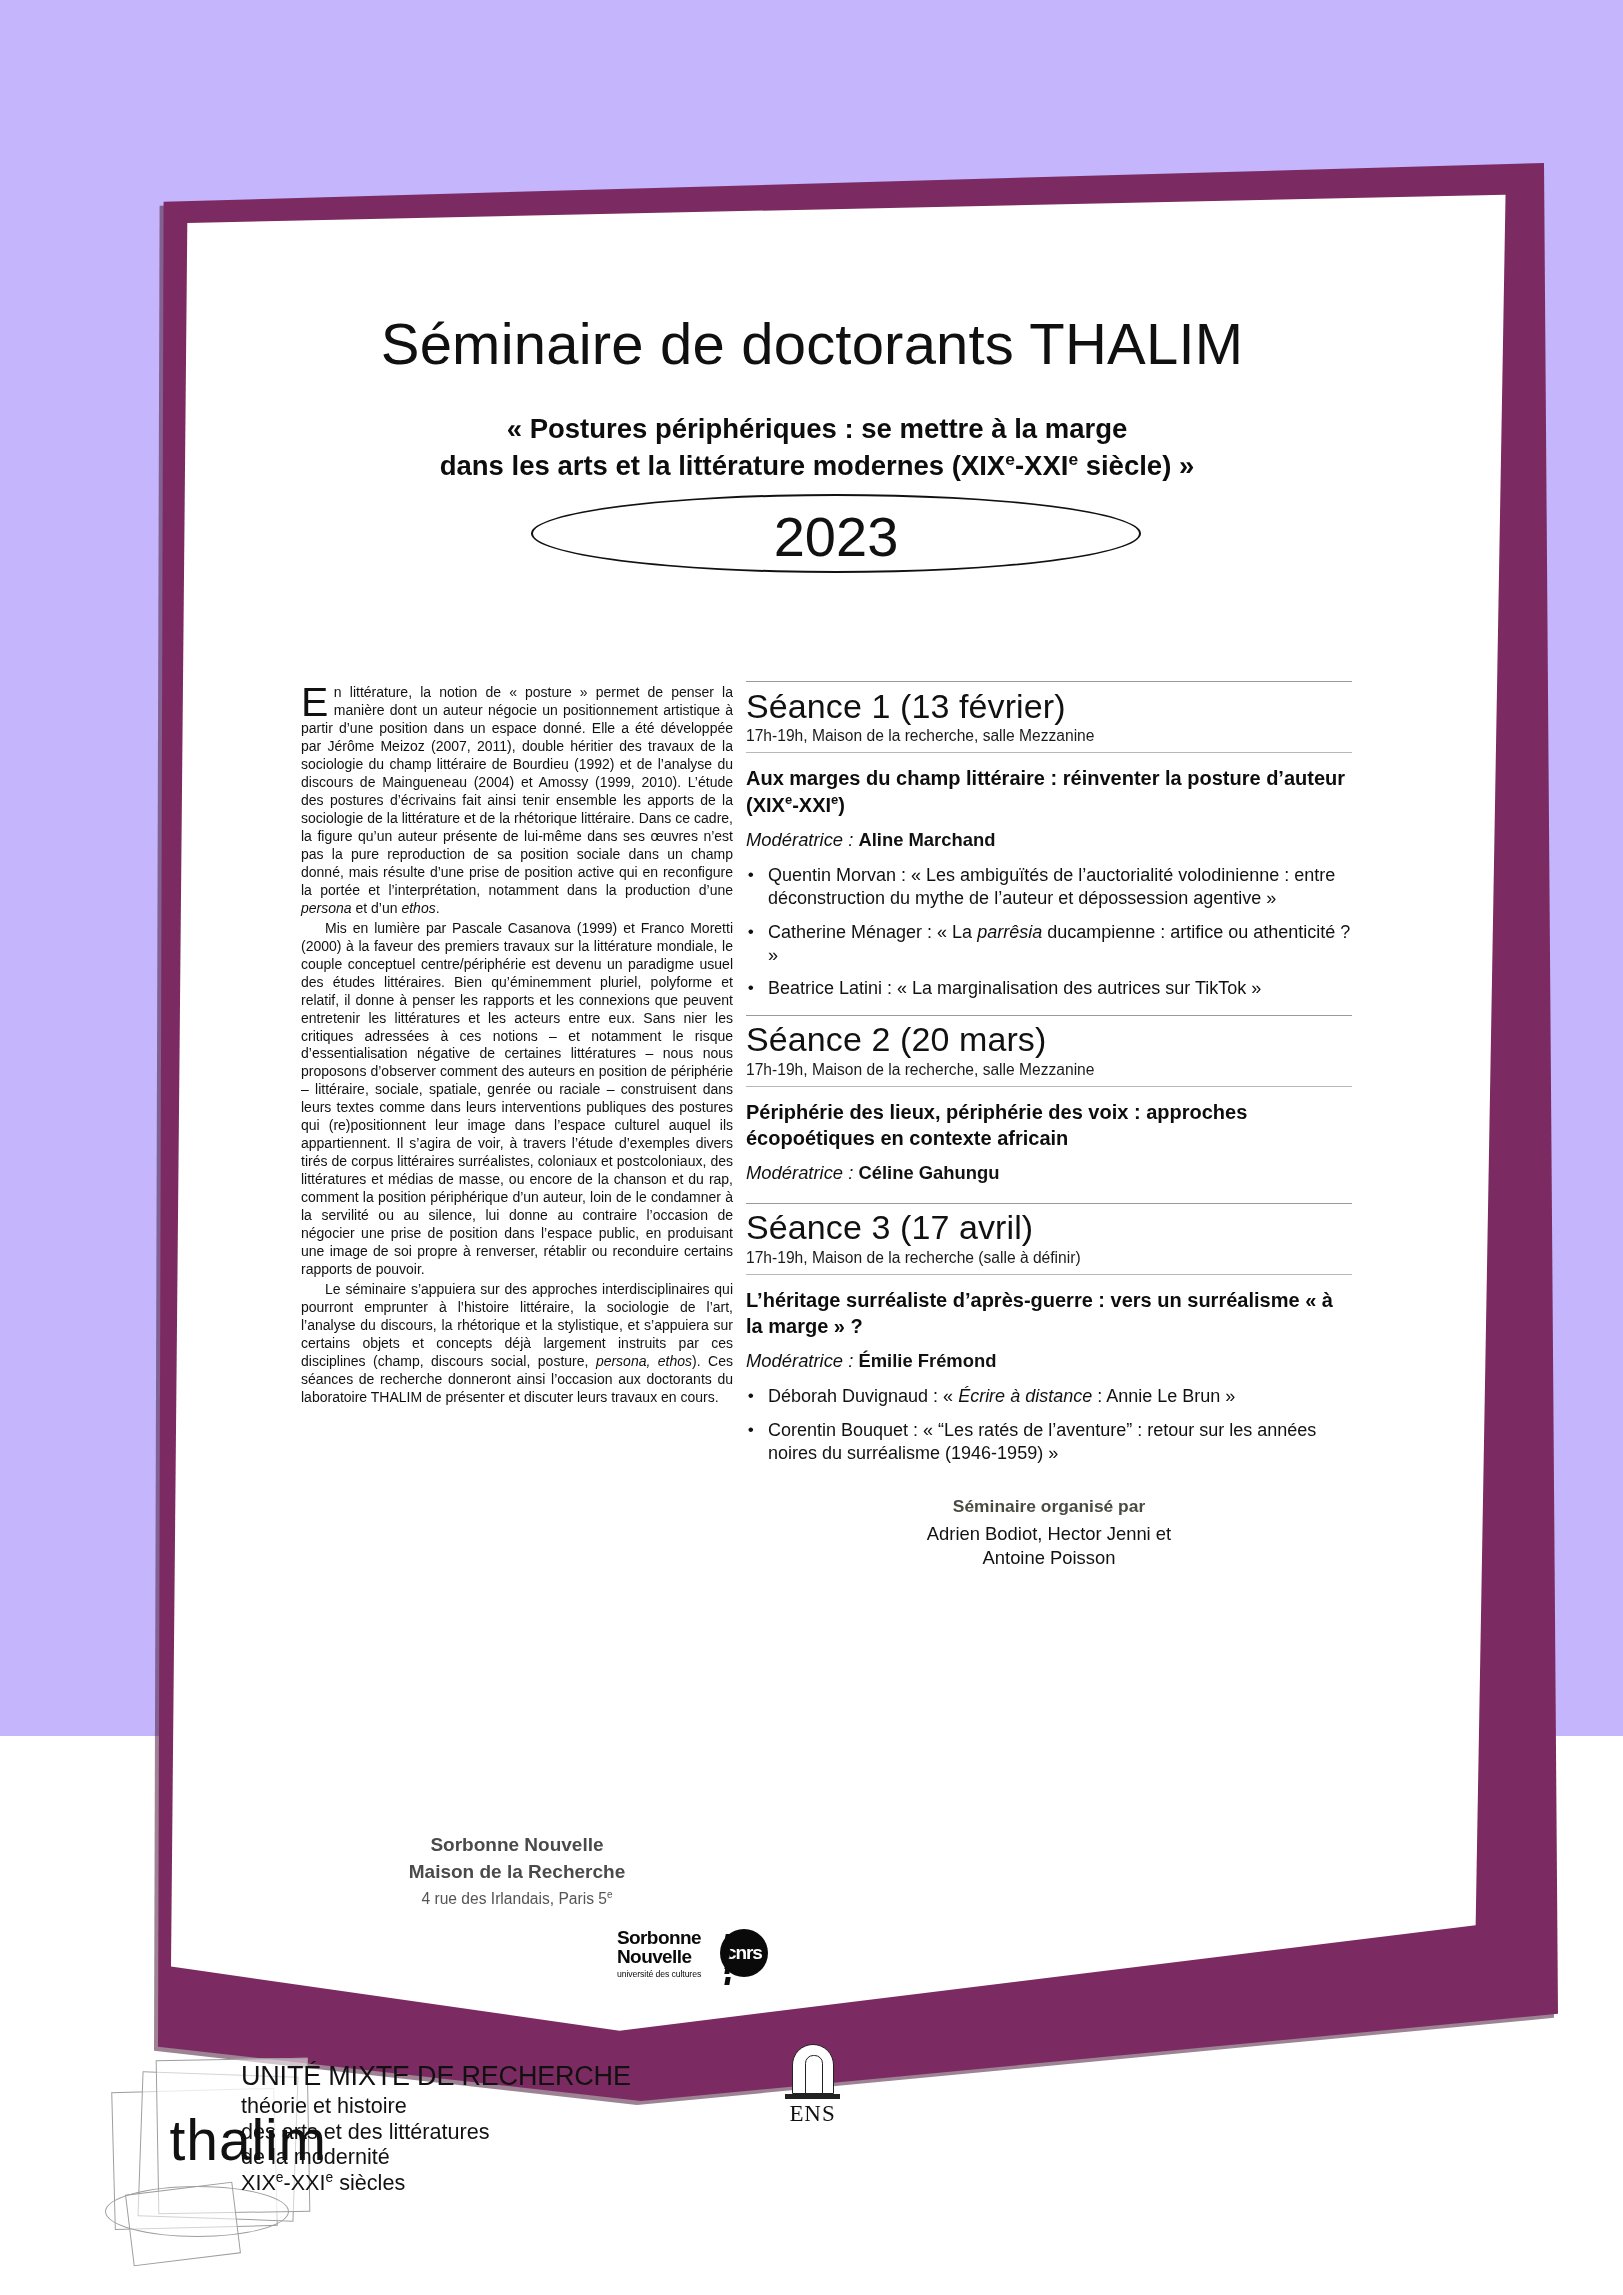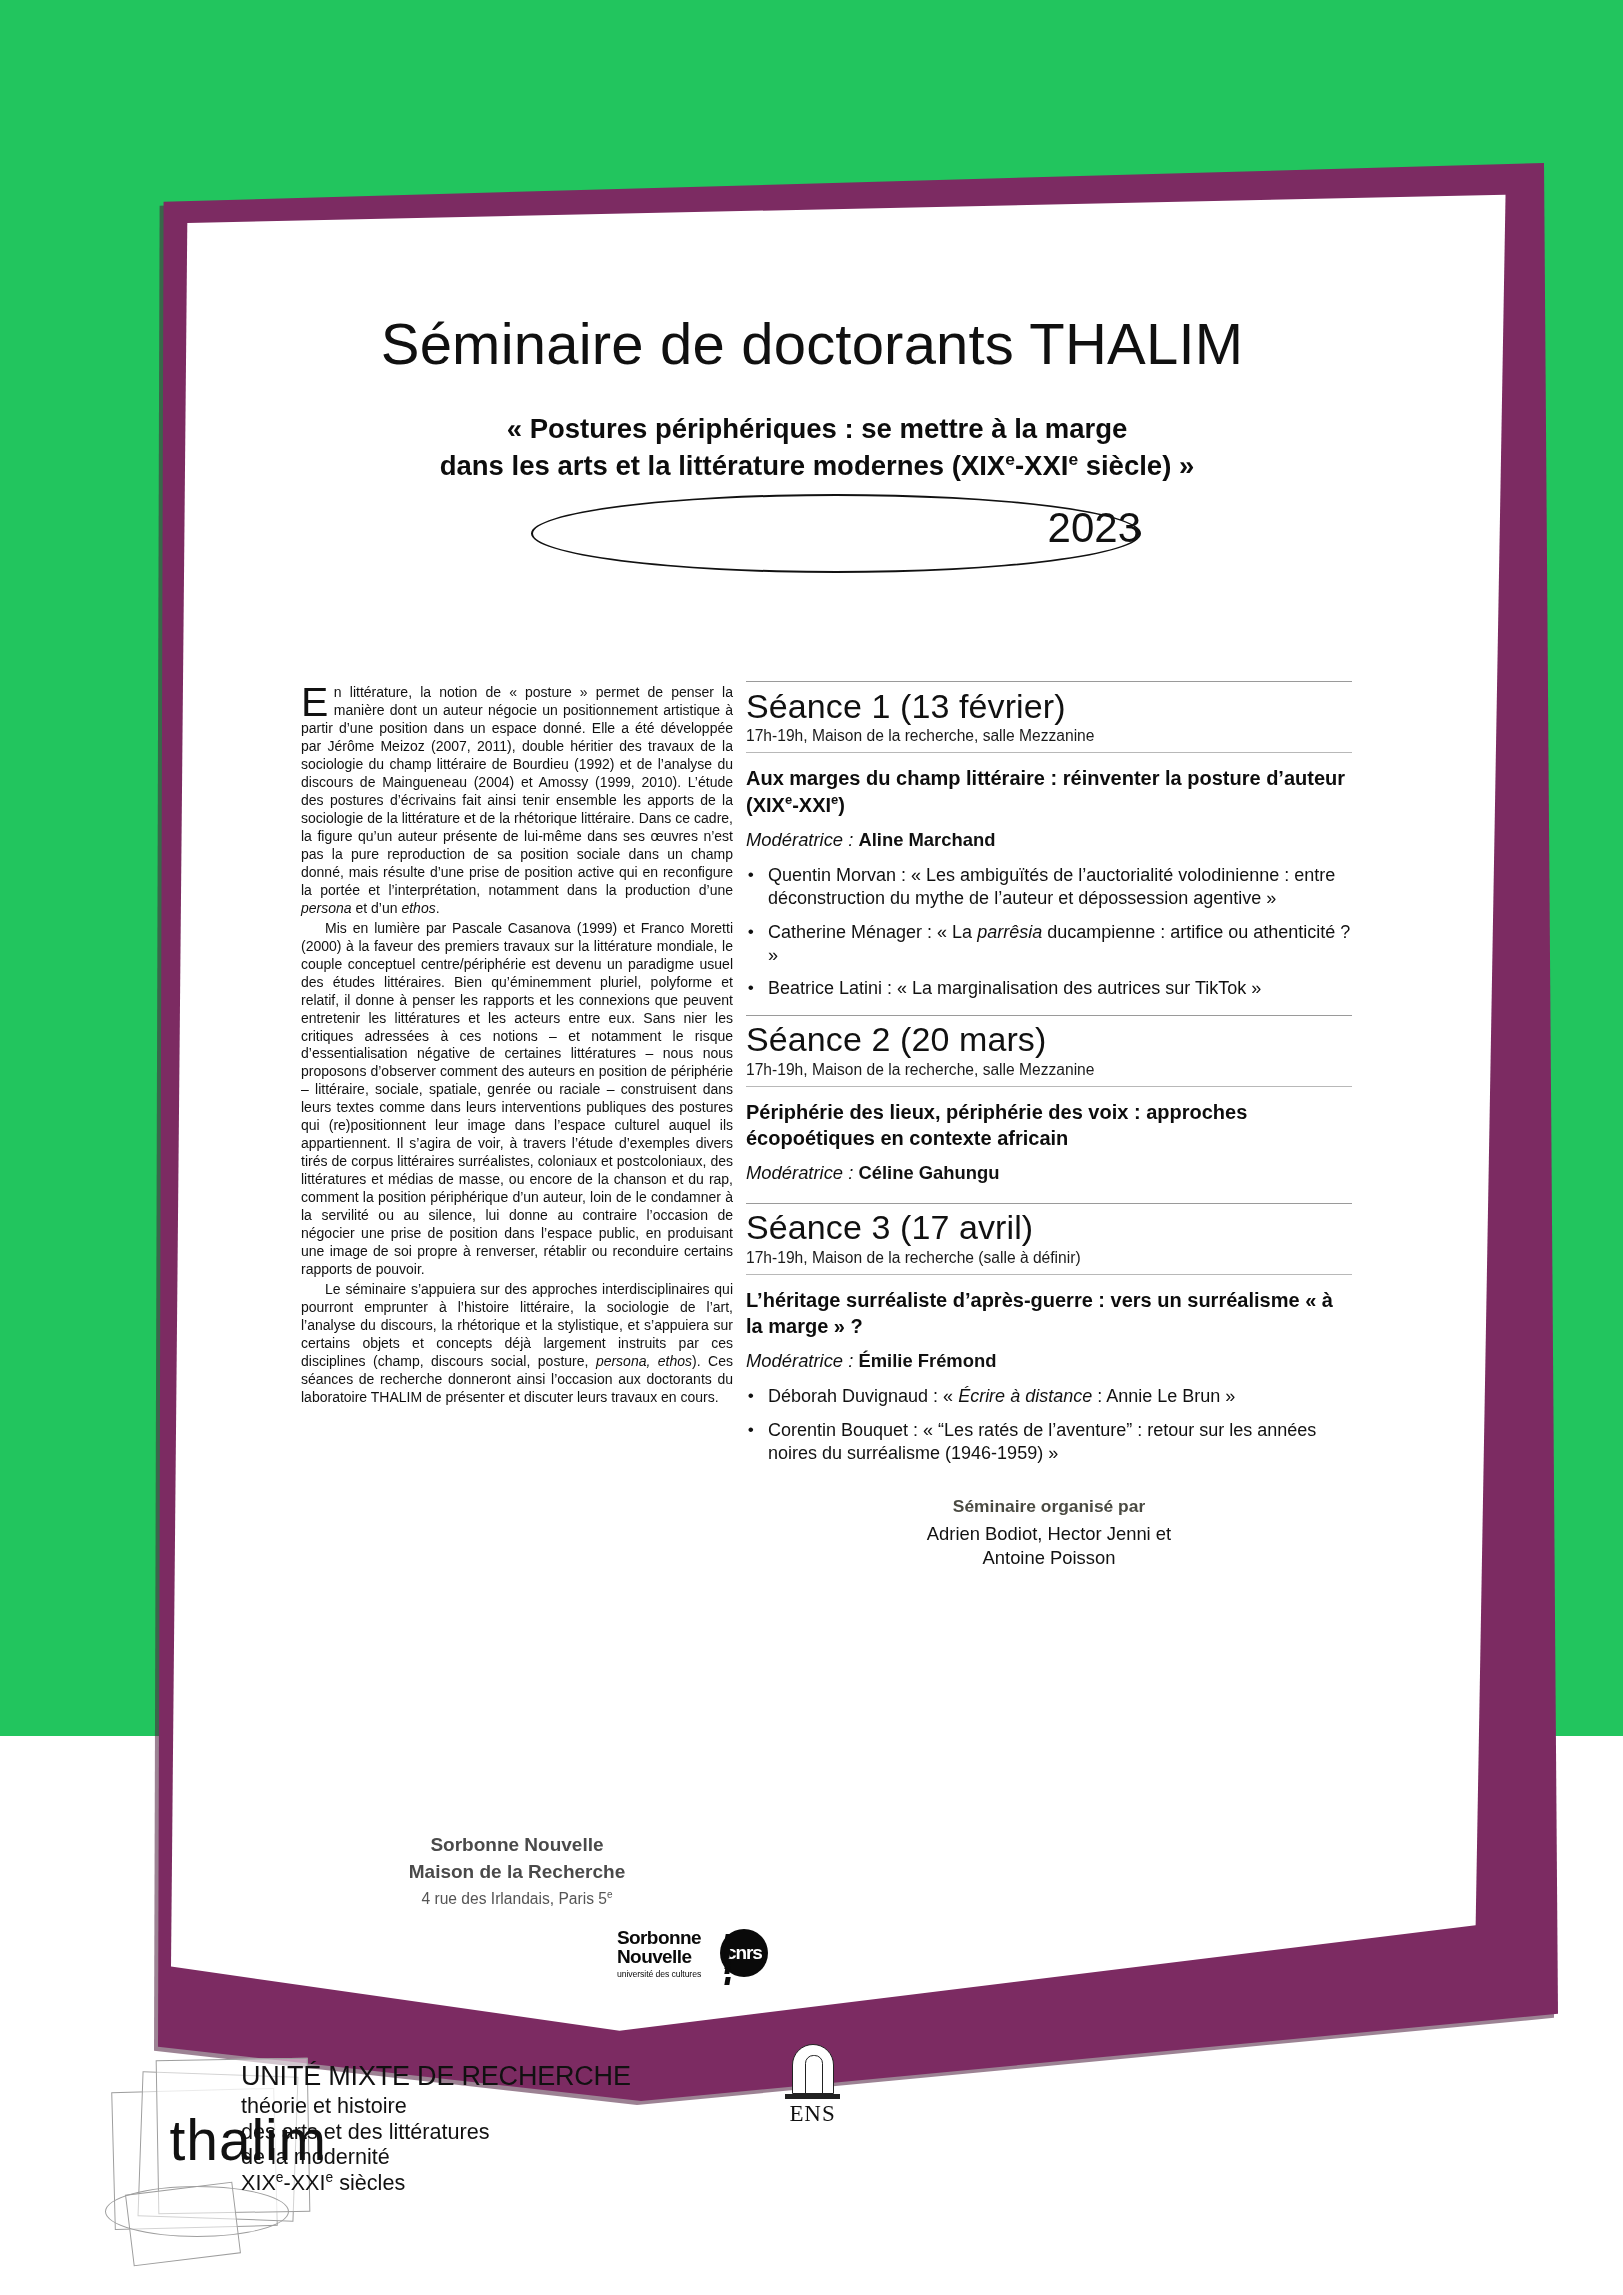--- a/index.html
+++ b/index.html
@@ -2,21 +2,21 @@
 <html style="font-size:14.7px"><head>
 <meta charset="utf-8">
 <style>
   * { box-sizing: border-box; margin: 0; padding: 0; }
   html, body {
     width: 1624px; height: 2296px;
     background: #ffffff;
     font-family: "Liberation Sans", sans-serif;
     overflow: hidden;
   }
-  #poster { position: relative; width: 1624px; height: 1736px; background: #22c55e; }
+  #poster { position: relative; width: 1624px; height: 1736px; background: #c4b5fd; }
 
   
   .plate-purple {
     position: absolute;
     left: 158px; top: 163px; width: 1400px; height: 1938px;
     background: #7c2b62;
     clip-path: polygon(0.4% 2.0%, 99.0% 0.0%, 100% 95.5%, 34.5% 100%, 0% 97.2%);
   }
   .plate-shadow {
     position: absolute;
@@ -49,21 +49,21 @@
     font-size: 27.5px; font-weight: bold; color: #0d0d0d;
   }
   .subtitle .sup { font-size: 17.4px; vertical-align: super; }
 
   .year-ellipse {
     position: absolute; left: 531px; top: 494px; width: 610px; height: 79px;
     border: 2.4px solid #111; border-radius: 50%;
   }
   .year-text {
     position: absolute; left: 531px; top: 504px; width: 610px;
-    text-align: right; font-size: 42px; font-weight: 300; color: #111;
+    text-align: center; font-size: 56px; font-weight: 300; color: #111;
   }
 
   .time-banner {
     position: absolute; left: 580px; top: 608px;
     padding: 4.6px 8.3px 8.3px 8.3px;
     background: #7c2b62; color: #fff;
     font-size: 25px; font-weight: 300; letter-spacing: 0.3px;
     line-height: 1.05;
   }
 

